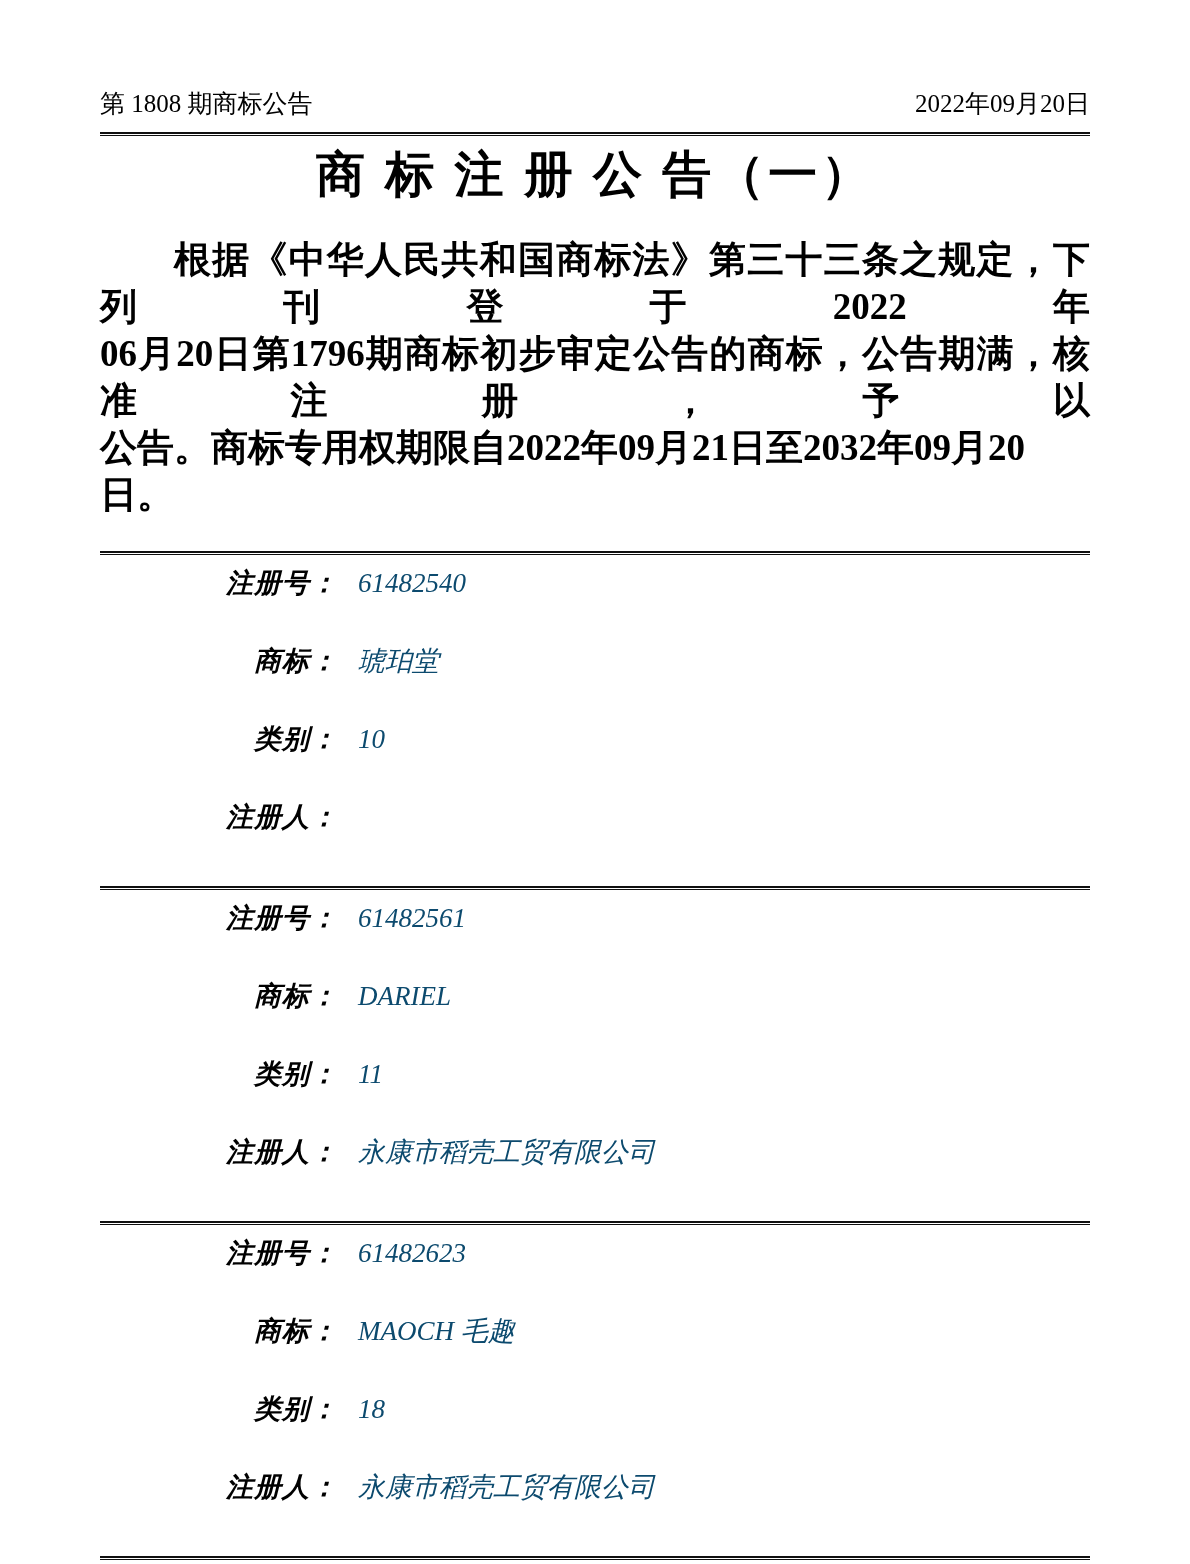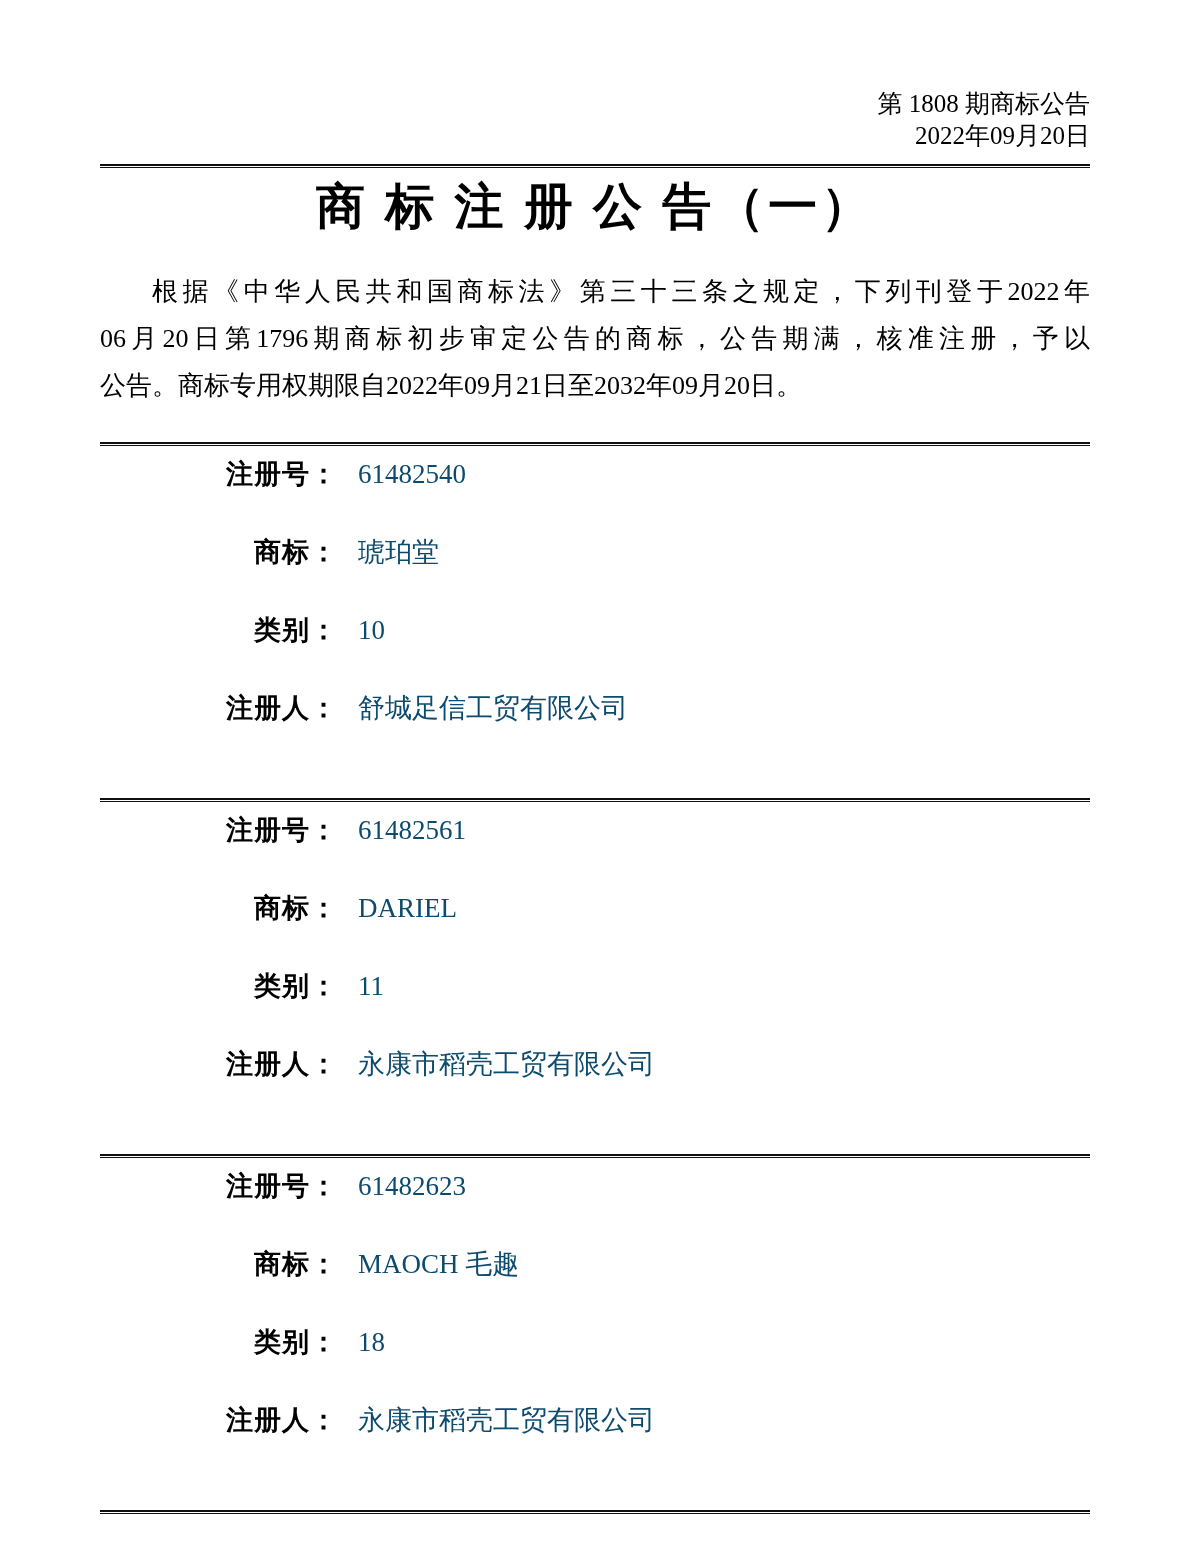--- a/index.html
+++ b/index.html
@@ -20,54 +20,53 @@
     height: 1564px;
     padding: 88px 100px 0 100px;
   }
   
   .header-row {
     display: flex;
     justify-content: space-between;
     align-items: flex-end;
     font-size: 25px;
     line-height: 32px;
-    flex-direction: column;
   }
   .rule {
     box-sizing: border-box;
     height: 4px;
     border-top: 2px solid #101010;
     border-bottom: 1px solid #101010;
   }
   .header-rule { margin-top: 12px; }
   
   .page-title {
     margin-top: 12px;
     font-size: 49px;
     line-height: 54px;
     font-weight: bold;
     text-align: center;
     letter-spacing: 4px;
   }
   
   .intro {
     margin-top: 34px;
-    font-size: 26px;
+    font-size: 37px;
     line-height: 47px;
-    font-weight: normal;
+    font-weight: bold;
   }
   .intro-line.justified {
     text-align: justify;
     text-justify: inter-ideograph;
     text-align-last: justify;
   }
   .intro-line.first { text-indent: 2em; }
   
   .entries { margin-top: 33px; }
-  .entry { padding-bottom: 27px; }
+  .entry { padding-bottom: 6px; font-style: italic; }
   .entry-rows { padding-top: 13px; }
   .field-row {
     display: flex;
     align-items: baseline;
     font-size: 27px;
     line-height: 30px;
     margin-bottom: 48px;
   }
   .field-label {
     width: 238px;
@@ -113,21 +112,20 @@
         <div class="field-row">
           <span class="field-label">商标：</span>
           <span class="field-value">琥珀堂</span>
         </div>
         <div class="field-row">
           <span class="field-label">类别：</span>
           <span class="field-value">10</span>
         </div>
         <div class="field-row">
           <span class="field-label">注册人：</span>
-          <span class="field-value">舒城足信工贸有限公司</span>
         </div>
       </div>
     </div>
 
     <div class="entry">
       <div class="rule"></div>
       <div class="entry-rows">
         <div class="field-row">
           <span class="field-label">注册号：</span>
           <span class="field-value">61482561</span>

